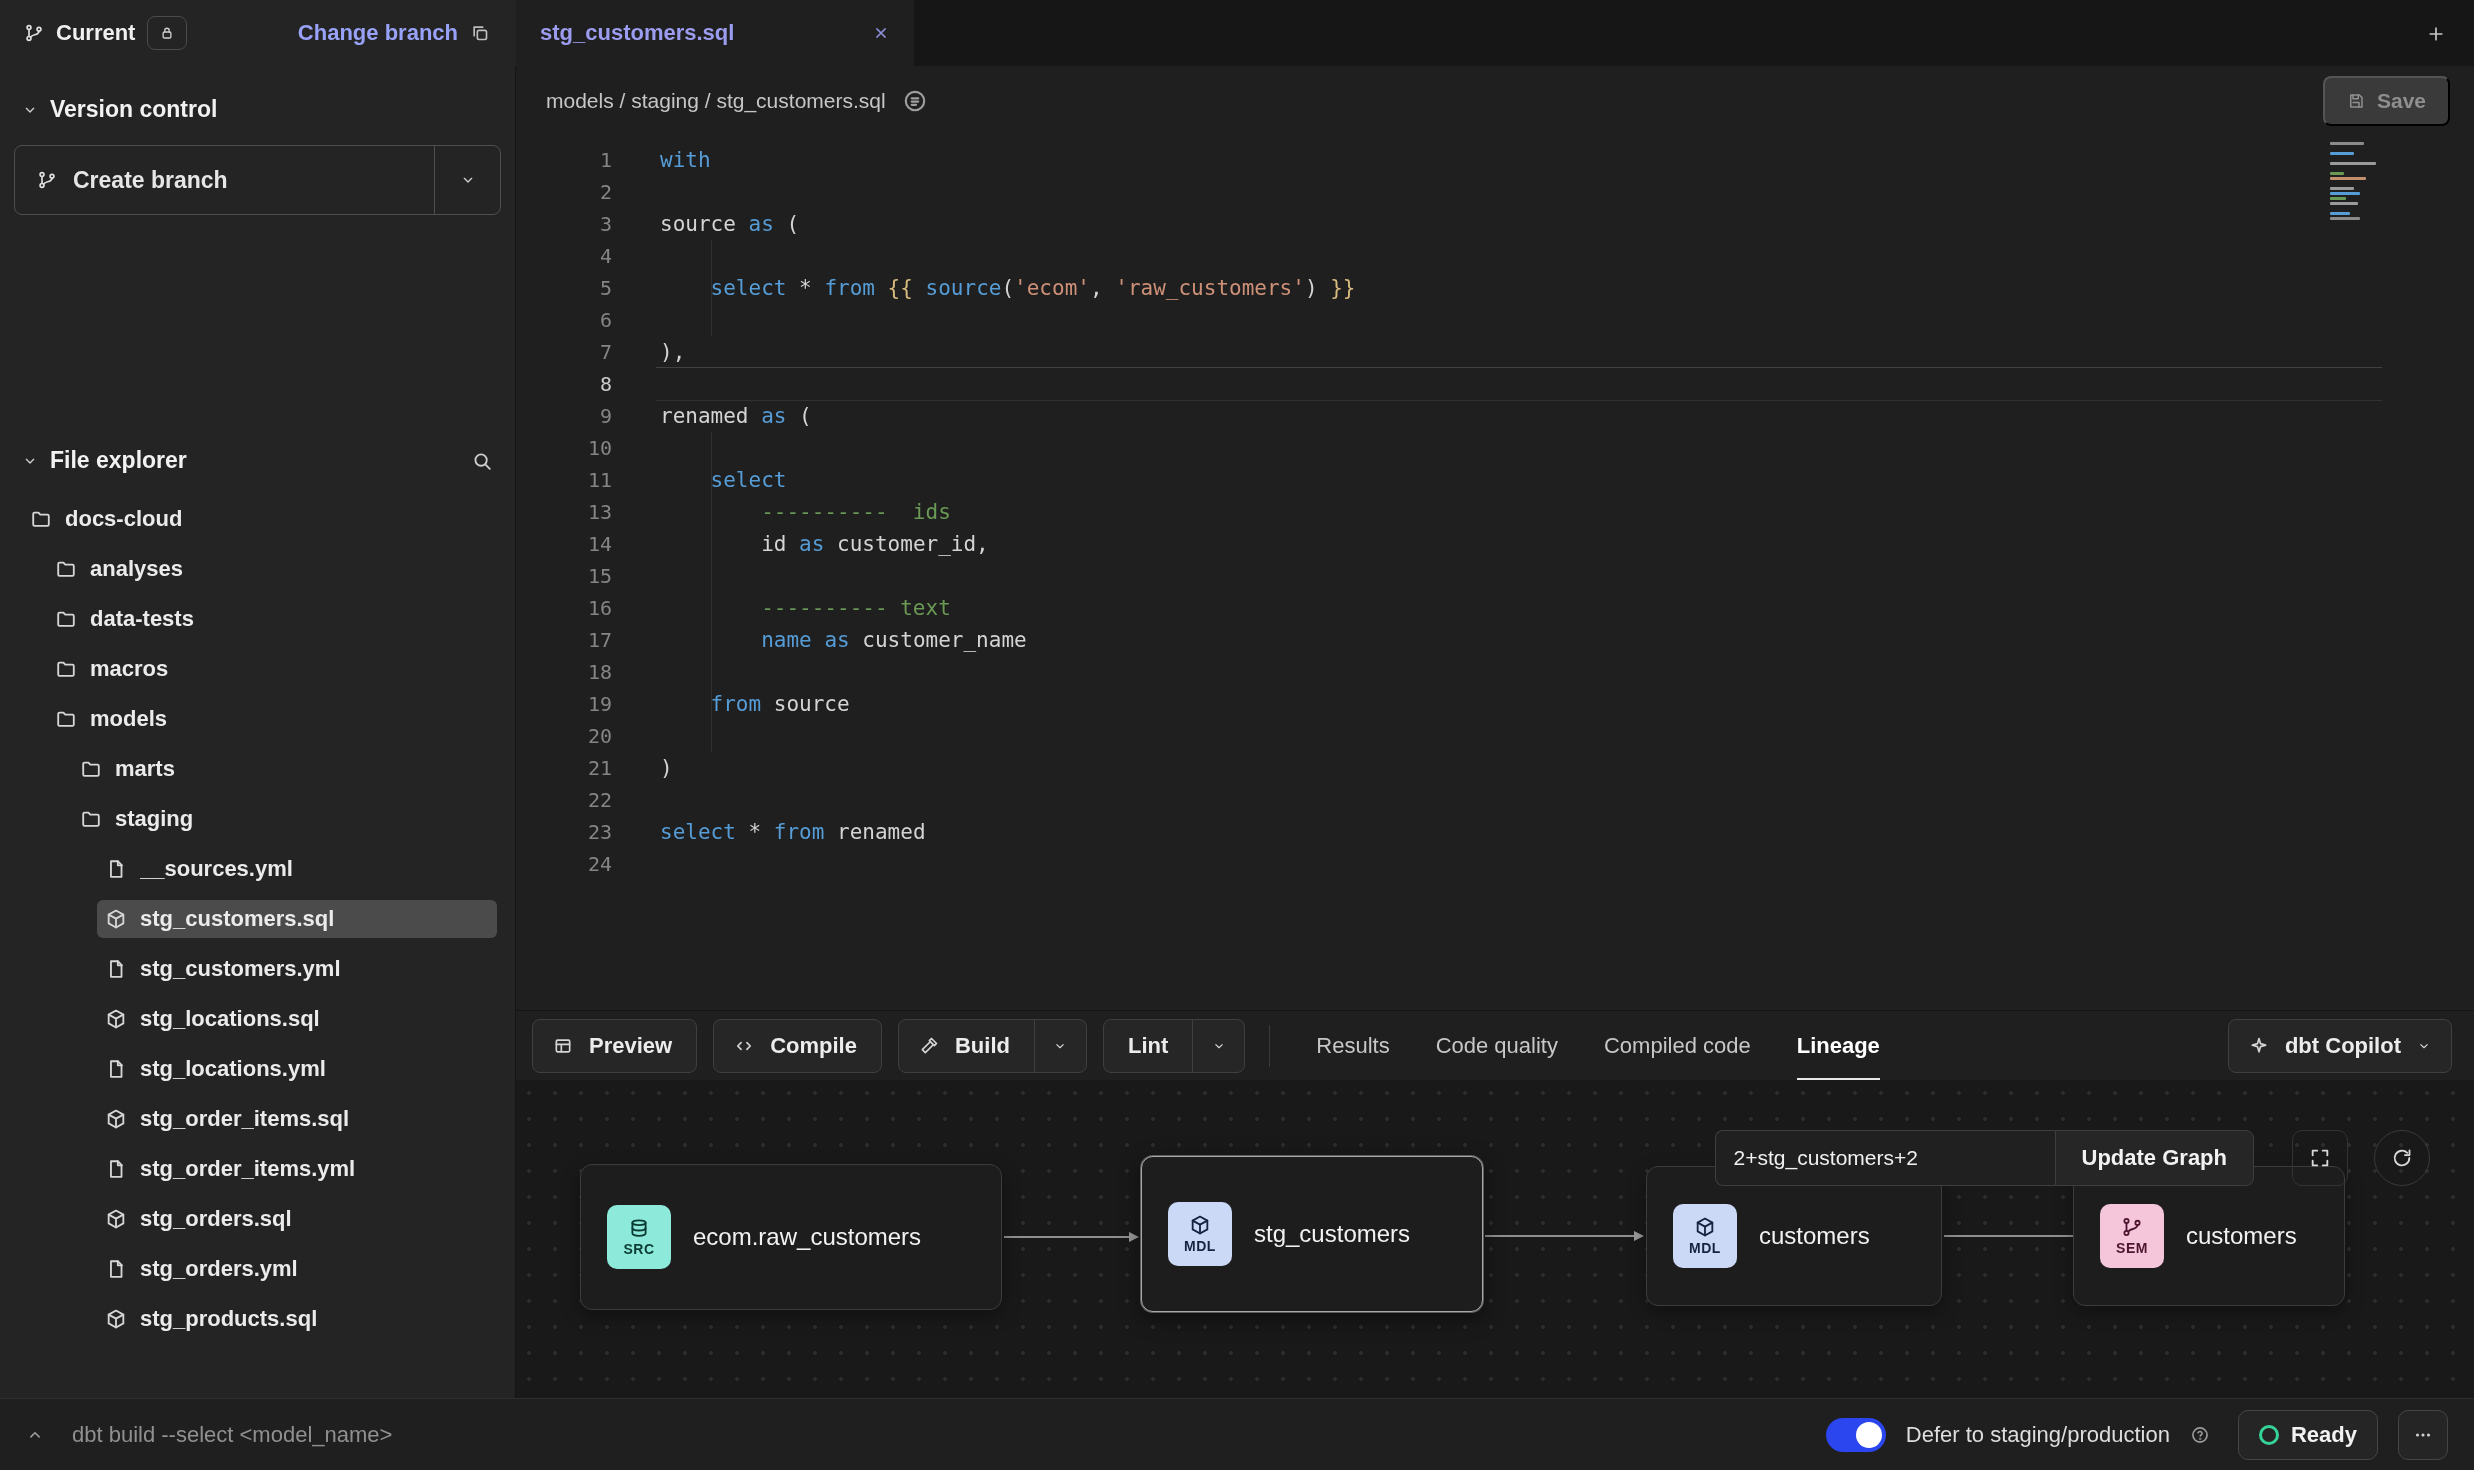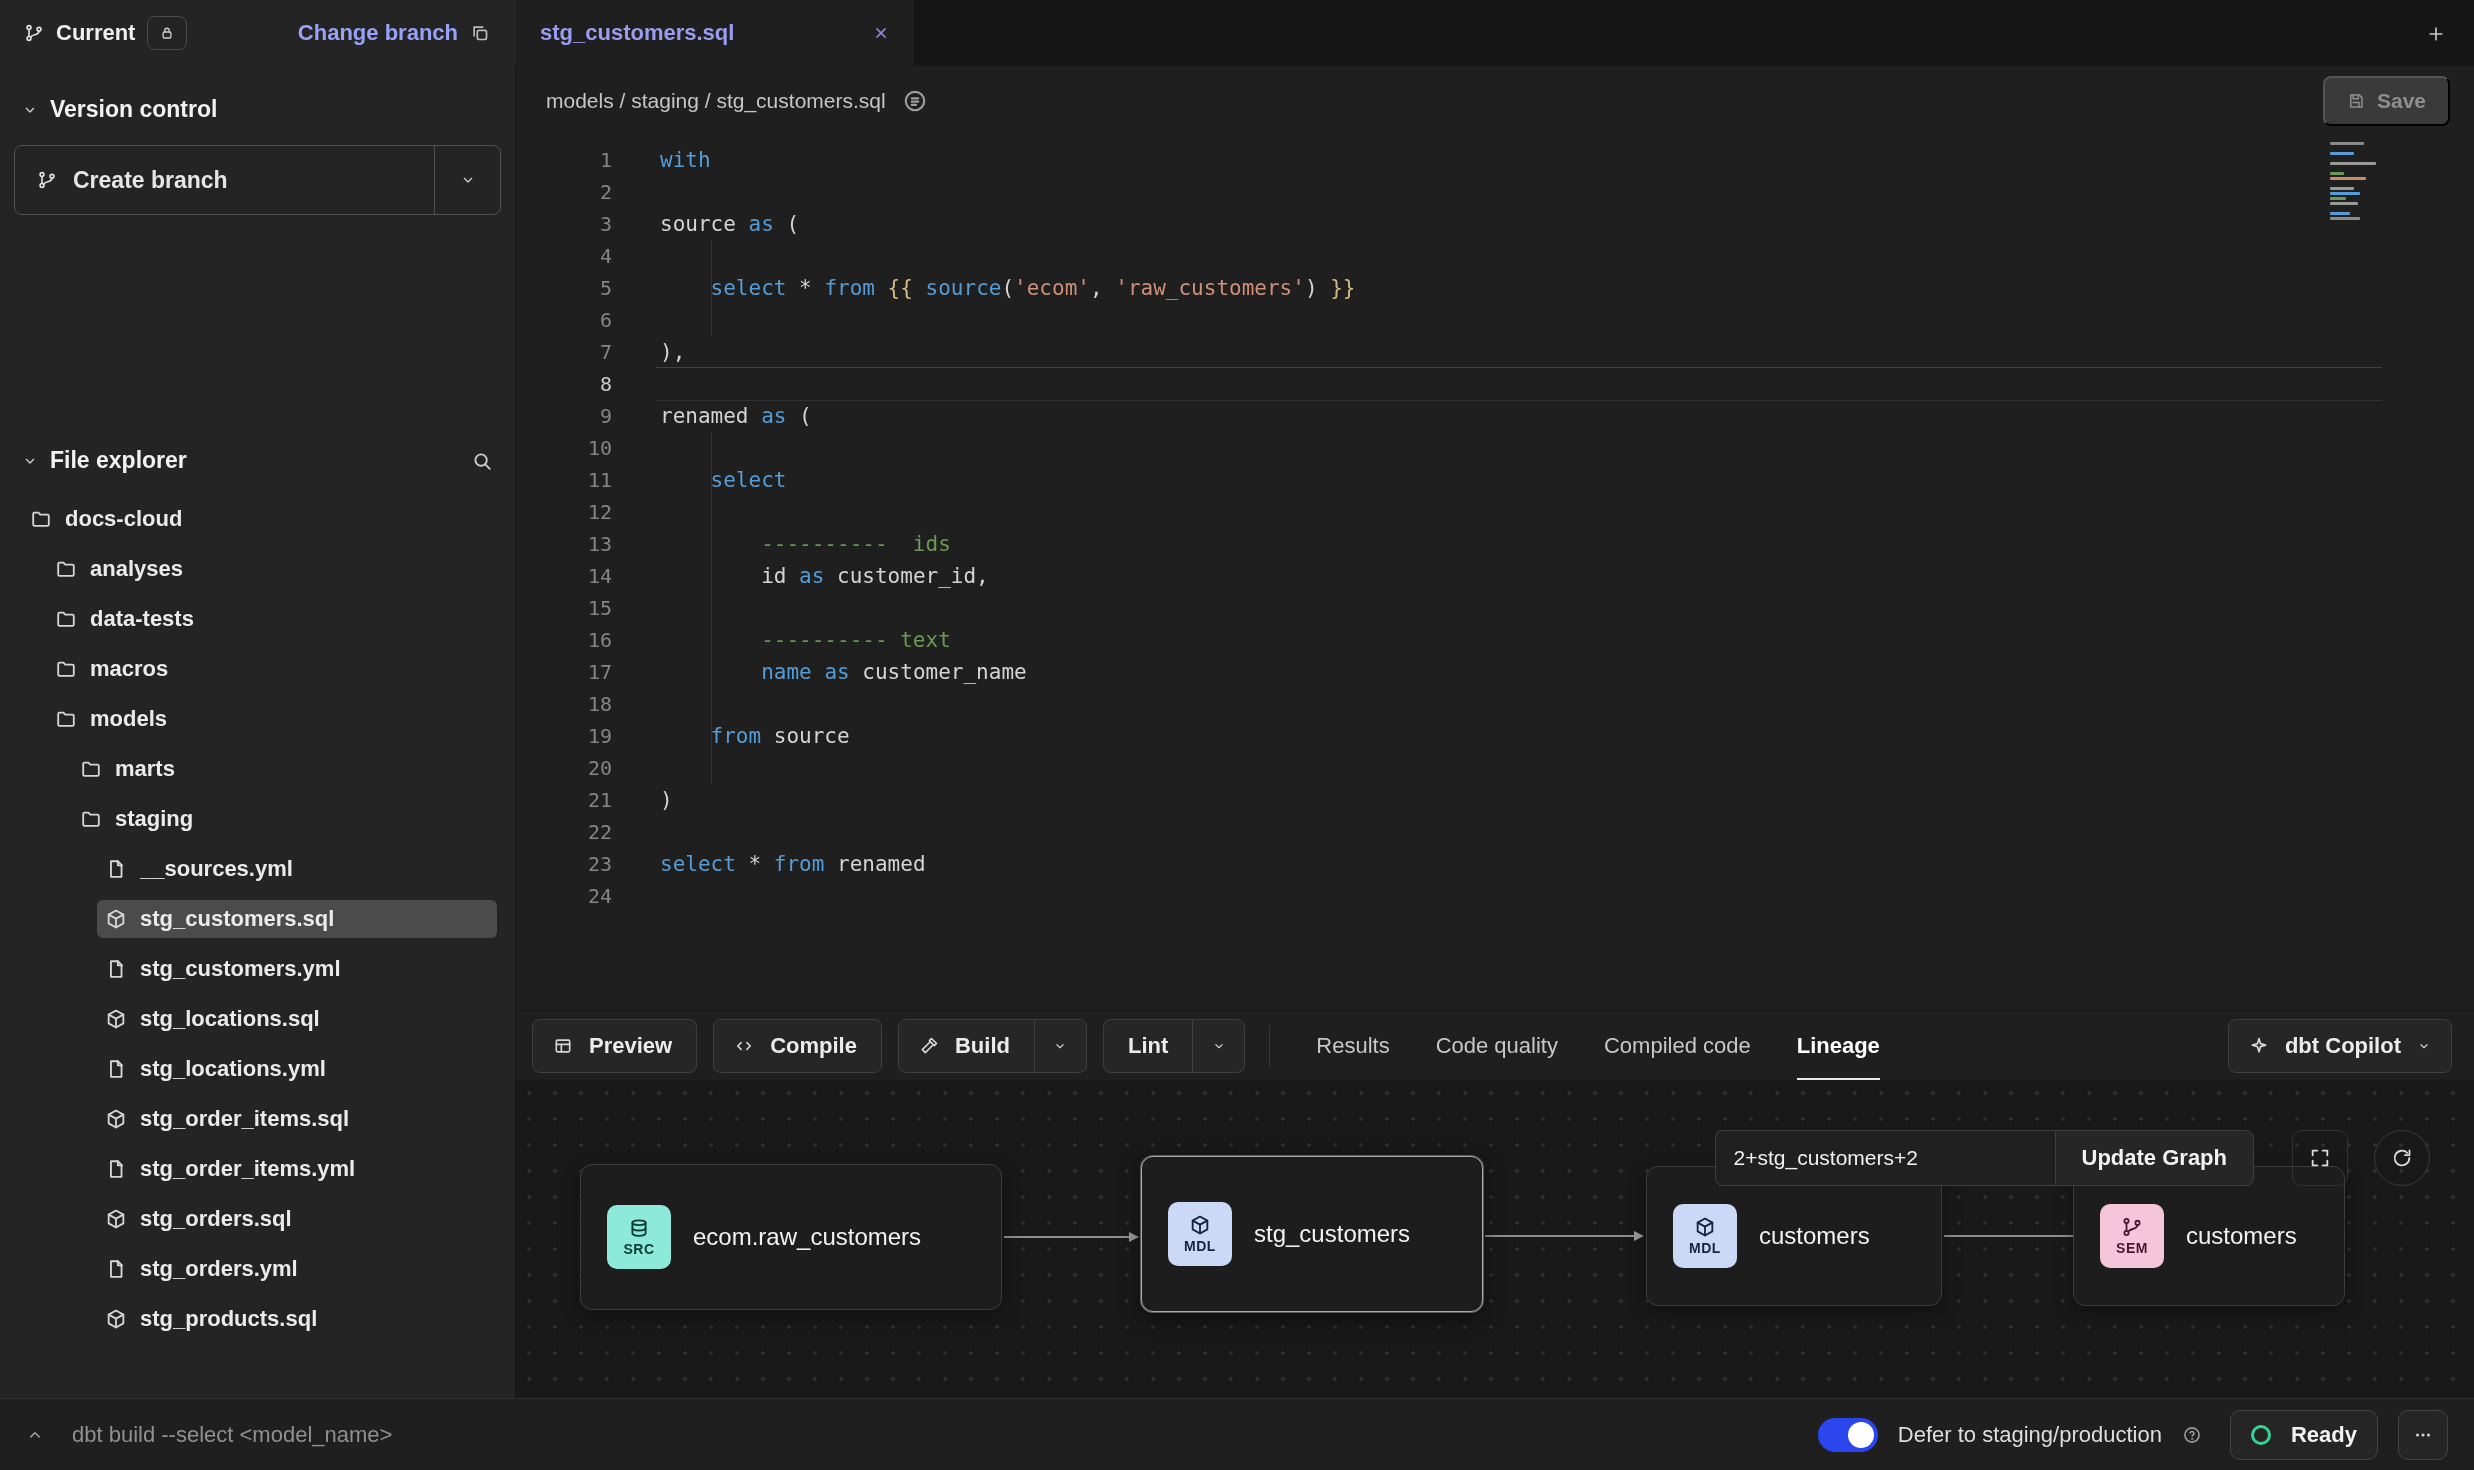--- a/index.html
+++ b/index.html
@@ -120,21 +120,21 @@
   .statusbar { position:absolute; left:0; right:0; bottom:0; height:72px; background:#1f1f1f;
     border-top:1px solid #2e2e2e; display:flex; align-items:center; padding:0 26px; }
   .sb-chev { color:#a0a0a0; margin-right:28px; }
   .sb-cmd { font-size:22px; color:#909090; }
   .sb-right { margin-left:auto; display:flex; align-items:center; gap:20px; }
   .toggle { width:60px; height:34px; border-radius:17px; background:#2b46ee; position:relative; flex:none; }
   .toggle::after { content:''; position:absolute; right:4px; top:4px; width:26px; height:26px; border-radius:50%; background:#ffffff; }
   .defer-lbl { font-size:22px; color:#dedede; }
   .help-ic { color:#9a9a9a; }
   .ready-pill { height:50px; padding:0 20px; margin-left:8px; border:1px solid #454545; border-radius:10px;
-    background:#252525; display:flex; align-items:center; gap:20px; }
+    background:#252525; display:flex; align-items:center; gap:12px; }
   .ready-ring { width:20px; height:20px; border:3px solid #36d399; border-radius:50%; flex:none; }
   .ready-txt { font-size:22px; font-weight:700; color:#f2f2f2; }
   .dots-btn { width:50px; height:50px; border:1px solid #454545; border-radius:10px; background:#252525;
     display:flex; align-items:center; justify-content:center; color:#d0d0d0; }
 </style>
 </head>
 <body>
 
 <div class="app" data-interactable="false">
 
@@ -463,21 +463,20 @@
         <div class="codeline" data-interactable="true"><span class="lnum" data-interactable="false">2</span><span class="lcode" data-interactable="false"></span></div>
         <div class="codeline" data-interactable="true"><span class="lnum" data-interactable="false">3</span><span class="lcode" data-interactable="false"><span class="tk-p">source </span><span class="tk-k">as</span><span class="tk-p"> (</span></span></div>
         <div class="codeline g" data-interactable="true"><span class="lnum" data-interactable="false">4</span><span class="lcode" data-interactable="false"></span></div>
         <div class="codeline g" data-interactable="true"><span class="lnum" data-interactable="false">5</span><span class="lcode" data-interactable="false"><span class="tk-p">    </span><span class="tk-k">select</span><span class="tk-p"> * </span><span class="tk-k">from</span><span class="tk-p"> </span><span class="tk-j">{{</span><span class="tk-p"> </span><span class="tk-k">source</span><span class="tk-p">(</span><span class="tk-s">'ecom'</span><span class="tk-p">, </span><span class="tk-s">'raw_customers'</span><span class="tk-p">) </span><span class="tk-j">}}</span></span></div>
         <div class="codeline g" data-interactable="true"><span class="lnum" data-interactable="false">6</span><span class="lcode" data-interactable="false"></span></div>
         <div class="codeline" data-interactable="true"><span class="lnum" data-interactable="false">7</span><span class="lcode" data-interactable="false"><span class="tk-p">),</span></span></div>
         <div class="codeline cur" data-interactable="true"><span class="lnum" data-interactable="false">8</span><span class="lcode" data-interactable="false"></span></div>
         <div class="codeline" data-interactable="true"><span class="lnum" data-interactable="false">9</span><span class="lcode" data-interactable="false"><span class="tk-p">renamed </span><span class="tk-k">as</span><span class="tk-p"> (</span></span></div>
         <div class="codeline g" data-interactable="true"><span class="lnum" data-interactable="false">10</span><span class="lcode" data-interactable="false"></span></div>
         <div class="codeline g" data-interactable="true"><span class="lnum" data-interactable="false">11</span><span class="lcode" data-interactable="false"><span class="tk-p">    </span><span class="tk-k">select</span></span></div>
-        <div class="codeline g" data-interactable="true"><span class="lnum" data-interactable="false">12</span><span class="lcode" data-interactable="false"></span></div>
         <div class="codeline g" data-interactable="true"><span class="lnum" data-interactable="false">13</span><span class="lcode" data-interactable="false"><span class="tk-p">        </span><span class="tk-c">----------  ids</span></span></div>
         <div class="codeline g" data-interactable="true"><span class="lnum" data-interactable="false">14</span><span class="lcode" data-interactable="false"><span class="tk-p">        id </span><span class="tk-k">as</span><span class="tk-p"> customer_id,</span></span></div>
         <div class="codeline g" data-interactable="true"><span class="lnum" data-interactable="false">15</span><span class="lcode" data-interactable="false"></span></div>
         <div class="codeline g" data-interactable="true"><span class="lnum" data-interactable="false">16</span><span class="lcode" data-interactable="false"><span class="tk-p">        </span><span class="tk-c">---------- text</span></span></div>
         <div class="codeline g" data-interactable="true"><span class="lnum" data-interactable="false">17</span><span class="lcode" data-interactable="false"><span class="tk-p">        </span><span class="tk-k">name</span><span class="tk-p"> </span><span class="tk-k">as</span><span class="tk-p"> customer_name</span></span></div>
         <div class="codeline g" data-interactable="true"><span class="lnum" data-interactable="false">18</span><span class="lcode" data-interactable="false"></span></div>
         <div class="codeline g" data-interactable="true"><span class="lnum" data-interactable="false">19</span><span class="lcode" data-interactable="false"><span class="tk-p">    </span><span class="tk-k">from</span><span class="tk-p"> source</span></span></div>
         <div class="codeline g" data-interactable="true"><span class="lnum" data-interactable="false">20</span><span class="lcode" data-interactable="false"></span></div>
         <div class="codeline" data-interactable="true"><span class="lnum" data-interactable="false">21</span><span class="lcode" data-interactable="false"><span class="tk-p">)</span></span></div>
         <div class="codeline" data-interactable="true"><span class="lnum" data-interactable="false">22</span><span class="lcode" data-interactable="false"></span></div>

